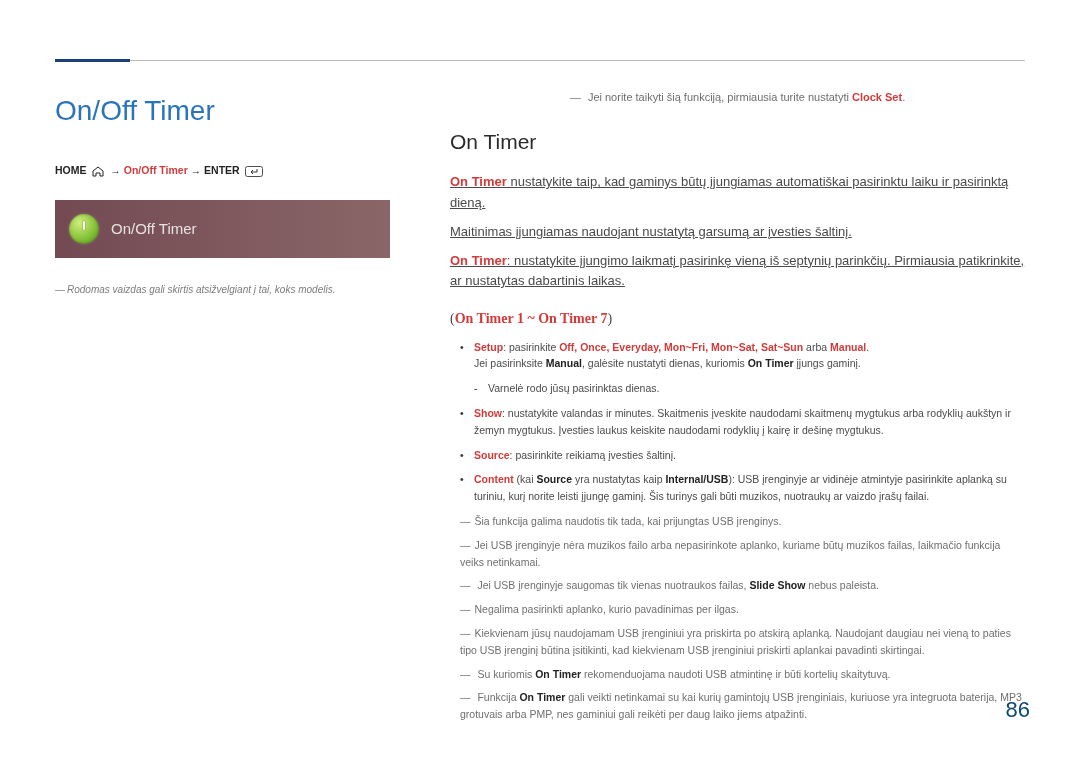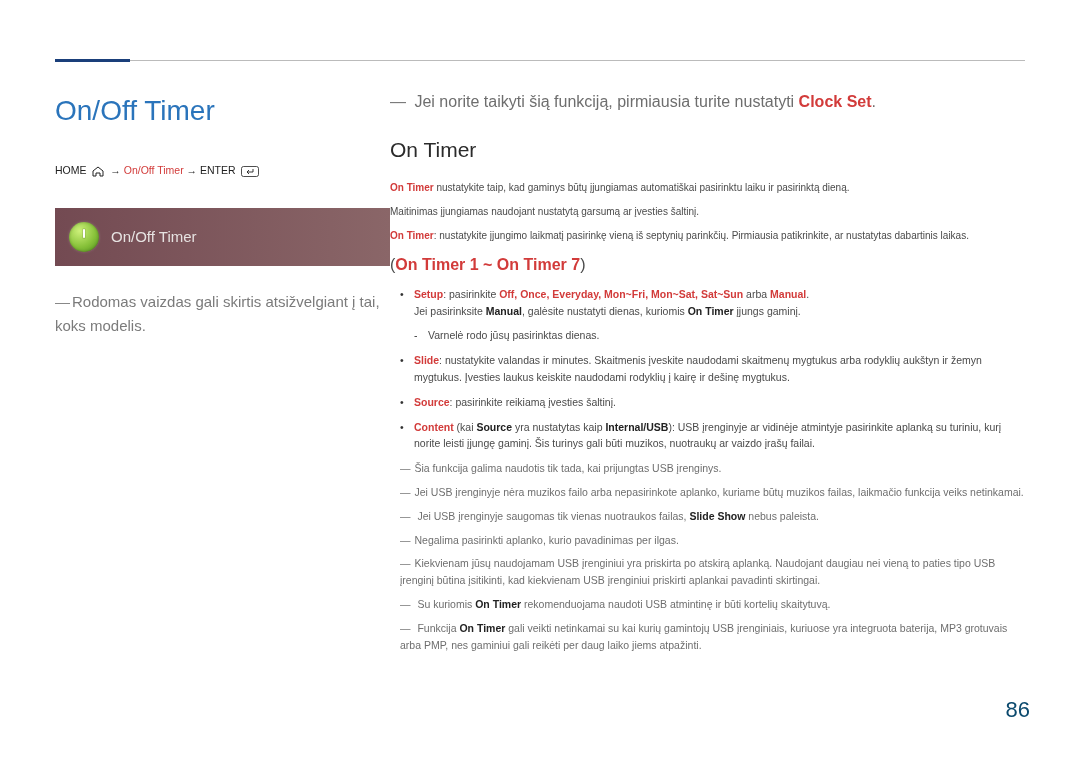--- a/index.html
+++ b/index.html
@@ -20,34 +20,34 @@
     border-top: 1px solid #bbb;
     position: relative;
     margin-bottom: 28px;
   }
   .top-accent {
     position: absolute;
     left: 0; top: -2px;
     width: 75px; height: 3px;
     background: #1a3f7a;
   }
-  .columns { display: flex; }
+  .columns { display: flex; gap: 60px; }
   .left-col { width: 335px; flex: none; }
   .right-col { flex: 1; }
   h1.section-title {
     color: #2a74bb;
     font-weight: 400;
     font-size: 28px;
     margin-bottom: 28px;
   }
   .breadcrumb {
     font-size: 10.5px;
     color: #d23b3a;
-    font-weight: 400;
-    margin-bottom: 29px;
+    font-weight: 700;
+    margin-bottom: 21px;
   }
   .breadcrumb .black { color: #222; }
   .icon-box {
     display: inline-flex; align-items: center; justify-content: center;
     vertical-align: middle;
     margin: 0 2px;
   }
   .home-icon svg, .enter-icon svg { display: block; }
   .tile {
     width: 100%;
@@ -77,49 +77,49 @@
     content:"";
     position:absolute; left:50%; top:50%;
     width:2px; height:9px; background:#fff; transform:translate(-50%,-90%);
     box-shadow: 0 0 0 1px rgba(0,0,0,.1);
     border-radius:1px;
   }
   .tile-label {
     color: #e6e2e1; font-size: 15px; font-weight: 300; z-index: 1;
   }
   .disclaimer {
-    font-size: 15px; color: #7b7b7b;
+    font-size: 10px; color: #7b7b7b; font-style: italic;
   }
   .disclaimer::before {
     content: "―"; color:#888; margin-right:4px; letter-spacing:-2px;
   }
-  .note-line { font-size: 16px; color: #6e6e6e; margin-bottom: 18px; }
+  .note-line { font-size: 11px; color: #6e6e6e; margin-bottom: 18px; text-align: center; }
   .note-line::before,
   .sub-note::before { content:"―"; color:#787878; margin-right:6px; letter-spacing:-2px; }
   .sub-note { font-size: 10.5px; color: #6e6e6e; margin: 7px 0 6px 10px; }
   h2.sub-heading {
     font-size: 21px; font-weight: 500; color: #2b2b2b; margin-bottom: 14px;
   }
-  .body-text { font-size: 10px; color: #4a4a4a; margin-bottom:8px; }
+  .body-text { font-size: 13px; color: #4a4a4a; margin-bottom:8px;text-decoration:underline; }
   .red { color: #d23b3a; font-weight: 600; }
   .black-b { color: #222; font-weight: 600; }
   .list-group { margin-left: 10px; margin-top:0; }
   .bullet { position: relative; padding-left: 14px; font-size: 10.5px; color:#4a4a4a; margin-bottom:8px; }
   .bullet::before { content:"•"; position:absolute; left:0; top:0; color:#333; }
   .sub-dash { position: relative; padding-left: 28px; font-size: 10.5px; color:#4a4a4a; margin-bottom:8px; }
   .sub-dash::before { content:"-"; position:absolute; left:14px; top:0; color:#333; }
   .page-num {
     position: absolute;
     right: 50px;
     bottom: 36px;
     font-size: 22px;
     color: #0c4a6e;
     font-weight: 400;
   }
-  .paren-label { font-size:16px; color:#4a4a4a; margin:8px 0 8px 0; }
+  .paren-label { font-size:14px; color:#4a4a4a; margin:16px 0 8px 0;font-family:Liberation Serif, serif; }
 </style>
 </head>
 <body>
 
 <div class="page">
   <div class="top-border">
     <div class="top-accent"></div>
   </div>
 
   <div class="columns">
@@ -174,21 +174,21 @@
       <div class="list-group">
 
         <div class="bullet">
           <span class="red">Setup</span><span>: pasirinkite </span><span class="red">Off, Once, Everyday, Mon~Fri, Mon~Sat, Sat~Sun</span><span> arba </span><span class="red">Manual</span>.
           <br>
           <span>Jei pasirinksite </span><span class="black-b">Manual</span><span>, galėsite nustatyti dienas, kuriomis </span><span class="black-b">On Timer</span><span> įjungs gaminį.</span>
         </div>
         <div class="sub-dash">Varnelė rodo jūsų pasirinktas dienas.</div>
 
         <div class="bullet">
-          <span class="red">Slide</span><span>: nustatykite valandas ir minutes. Skaitmenis įveskite naudodami skaitmenų mygtukus arba rodyklių aukštyn ir žemyn mygtukus. Įvesties laukus keiskite naudodami rodyklių į kairę ir dešinę mygtukus.</span>
+          <span class="red">Show</span><span>: nustatykite valandas ir minutes. Skaitmenis įveskite naudodami skaitmenų mygtukus arba rodyklių aukštyn ir žemyn mygtukus. Įvesties laukus keiskite naudodami rodyklių į kairę ir dešinę mygtukus.</span>
         </div>
 
 
         <div class="bullet">
           <span class="red">Source</span><span>: pasirinkite reikiamą įvesties šaltinį.</span>
         </div>
 
         <div class="bullet">
           <span class="red">Content</span><span> (kai </span><span class="black-b">Source</span><span> yra nustatytas kaip </span><span class="black-b">Internal/USB</span><span>): USB įrenginyje ar vidinėje atmintyje pasirinkite aplanką su turiniu, kurį norite leisti įjungę gaminį. Šis turinys gali būti muzikos, nuotraukų ar vaizdo įrašų failai.</span>
         </div>

